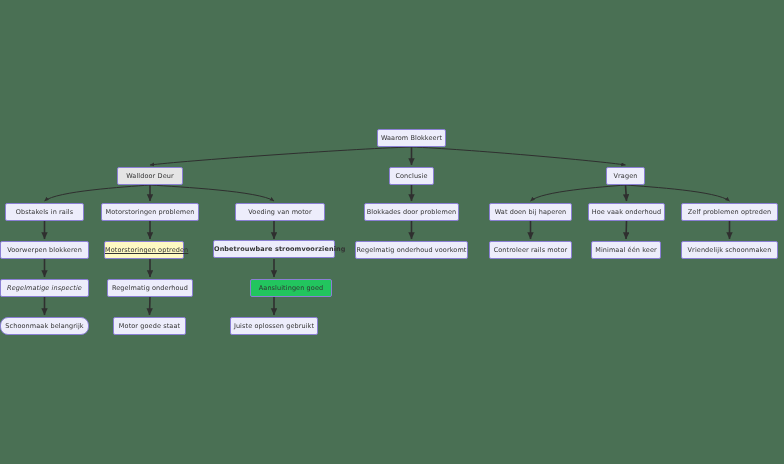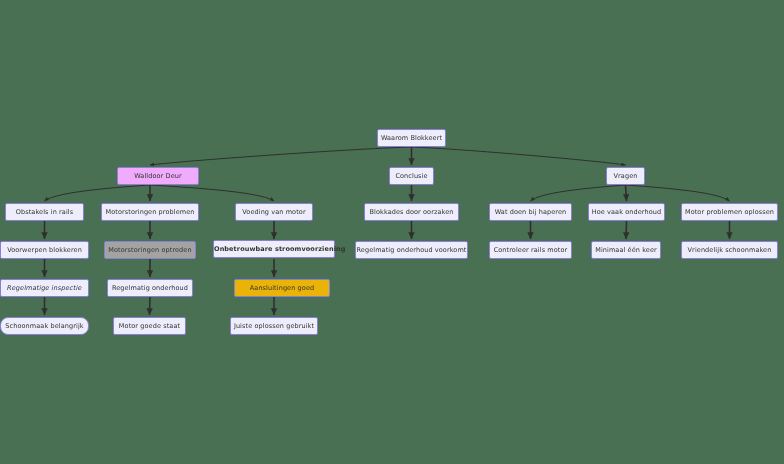--- a/index.html
+++ b/index.html
@@ -57,37 +57,37 @@
         <path d="M625.5,185 C601.75,187 541.9,191 530.5,201" fill="none" stroke="#2f2f2f" stroke-width="1" marker-end="url(#arrow)"></path>
         <path d="M625.5,185 L626.5,201" fill="none" stroke="#2f2f2f" stroke-width="1.6" marker-end="url(#arrow)"></path>
         <path d="M625.5,185 C651.5,187 717.02,191 729.5,201" fill="none" stroke="#2f2f2f" stroke-width="1" marker-end="url(#arrow)"></path>
         <path d="M530.5,221 L530.5,239" fill="none" stroke="#2f2f2f" stroke-width="1.6" marker-end="url(#arrow)"></path>
         <path d="M626.5,221 L626,239" fill="none" stroke="#2f2f2f" stroke-width="1.6" marker-end="url(#arrow)"></path>
         <path d="M729.5,221 L729.5,239" fill="none" stroke="#2f2f2f" stroke-width="1.6" marker-end="url(#arrow)"></path>
       </g>
   </svg>
   <div id="node-layer">
       <div class="node" style="left: 377px; top: 129px; width: 69px; background: rgb(237, 237, 251); border-color: rgb(138, 127, 212); color: rgb(51, 51, 51);">Waarom Blokkeert</div>
-      <div class="node" style="left: 117px; top: 167px; width: 82px; background: #f0abfc; border-color: rgb(138, 127, 212); color: rgb(51, 51, 51);">Walldoor Deur</div>
+      <div class="node" style="left: 117px; top: 167px; width: 66px; background: #e5e5e5; border-color: rgb(138, 127, 212); color: rgb(51, 51, 51);">Walldoor Deur</div>
       <div class="node" style="left: 389px; top: 167px; width: 45px; background: rgb(237, 237, 251); border-color: rgb(138, 127, 212); color: rgb(51, 51, 51);">Conclusie</div>
       <div class="node" style="left: 606px; top: 167px; width: 39px; background: rgb(237, 237, 251); border-color: rgb(138, 127, 212); color: rgb(51, 51, 51);">Vragen</div>
       <div class="node" style="left: 5px; top: 203px; width: 79px; background: rgb(237, 237, 251); border-color: rgb(138, 127, 212); color: rgb(51, 51, 51);">Obstakels in rails</div>
       <div class="node" style="left: 0px; top: 241px; width: 89px; background: rgb(237, 237, 251); border-color: rgb(138, 127, 212); color: rgb(51, 51, 51);">Voorwerpen blokkeren</div>
       <div class="node" style="left: 0px; top: 279px; width: 89px; background: rgb(237, 237, 251); border-color: rgb(138, 127, 212); color: rgb(51, 51, 51); font-style: italic;">Regelmatige inspectie</div>
       <div class="node" style="left: 0px; top: 317px; width: 89px; background: rgb(237, 237, 251); border-color: rgb(138, 127, 212); color: rgb(51, 51, 51); border-radius: 8px;">Schoonmaak belangrijk</div>
       <div class="node" style="left: 101px; top: 203px; width: 98px; background: rgb(237, 237, 251); border-color: rgb(138, 127, 212); color: rgb(51, 51, 51);">Motorstoringen problemen</div>
-      <div class="node" style="left: 104px; top: 241px; width: 92px; background: #a3a3a3; border-color: rgb(138, 127, 212); color: rgb(51, 51, 51);">Motorstoringen optreden</div>
+      <div class="node" style="left: 104px; top: 241px; width: 80px; background: #fef9c3; border-color: rgb(138, 127, 212); color: rgb(51, 51, 51); text-decoration: underline;">Motorstoringen optreden</div>
       <div class="node" style="left: 107px; top: 279px; width: 86px; background: rgb(237, 237, 251); border-color: rgb(138, 127, 212); color: rgb(51, 51, 51);">Regelmatig onderhoud</div>
       <div class="node" style="left: 113px; top: 317px; width: 73px; background: rgb(237, 237, 251); border-color: rgb(138, 127, 212); color: rgb(51, 51, 51);">Motor goede staat</div>
-      <div class="node" style="left: 235px; top: 203px; width: 78px; background: rgb(237, 237, 251); border-color: rgb(138, 127, 212); color: rgb(51, 51, 51);">Voeding van motor</div>
+      <div class="node" style="left: 235px; top: 203px; width: 90px; background: rgb(237, 237, 251); border-color: rgb(138, 127, 212); color: rgb(51, 51, 51);">Voeding van motor</div>
       <div class="node" style="left: 213px; top: 240px; width: 122px; background: rgb(237, 237, 251); border-color: rgb(138, 127, 212); color: rgb(51, 51, 51); font-weight: bold;">Onbetrouwbare stroomvoorziening</div>
-      <div class="node" style="left: 234px; top: 279px; width: 96px; background: #eab308; border-color: rgb(138, 127, 212); color: rgb(51, 51, 51);">Aansluitingen goed</div>
+      <div class="node" style="left: 250px; top: 279px; width: 82px; background: #22c55e; border-color: rgb(138, 127, 212); color: rgb(51, 51, 51);">Aansluitingen goed</div>
       <div class="node" style="left: 230px; top: 317px; width: 88px; background: rgb(237, 237, 251); border-color: rgb(138, 127, 212); color: rgb(51, 51, 51);">Juiste oplossen gebruikt</div>
-      <div class="node" style="left: 364px; top: 203px; width: 95px; background: rgb(237, 237, 251); border-color: rgb(138, 127, 212); color: rgb(51, 51, 51);">Blokkades door oorzaken</div>
+      <div class="node" style="left: 364px; top: 203px; width: 95px; background: rgb(237, 237, 251); border-color: rgb(138, 127, 212); color: rgb(51, 51, 51);">Blokkades door problemen</div>
       <div class="node" style="left: 355px; top: 241px; width: 113px; background: rgb(237, 237, 251); border-color: rgb(138, 127, 212); color: rgb(51, 51, 51);">Regelmatig onderhoud voorkomt</div>
       <div class="node" style="left: 489px; top: 203px; width: 83px; background: rgb(237, 237, 251); border-color: rgb(138, 127, 212); color: rgb(51, 51, 51);">Wat doen bij haperen</div>
       <div class="node" style="left: 489px; top: 241px; width: 83px; background: rgb(237, 237, 251); border-color: rgb(138, 127, 212); color: rgb(51, 51, 51);">Controleer rails motor</div>
       <div class="node" style="left: 588px; top: 203px; width: 77px; background: rgb(237, 237, 251); border-color: rgb(138, 127, 212); color: rgb(51, 51, 51);">Hoe vaak onderhoud</div>
       <div class="node" style="left: 591px; top: 241px; width: 70px; background: rgb(237, 237, 251); border-color: rgb(138, 127, 212); color: rgb(51, 51, 51);">Minimaal één keer</div>
-      <div class="node" style="left: 681px; top: 203px; width: 97px; background: rgb(237, 237, 251); border-color: rgb(138, 127, 212); color: rgb(51, 51, 51);">Motor problemen oplossen</div>
+      <div class="node" style="left: 681px; top: 203px; width: 97px; background: rgb(237, 237, 251); border-color: rgb(138, 127, 212); color: rgb(51, 51, 51);">Zelf problemen optreden</div>
       <div class="node" style="left: 681px; top: 241px; width: 97px; background: rgb(237, 237, 251); border-color: rgb(138, 127, 212); color: rgb(51, 51, 51);">Vriendelijk schoonmaken</div>
     </div>
 </div>
 
 </body></html>

